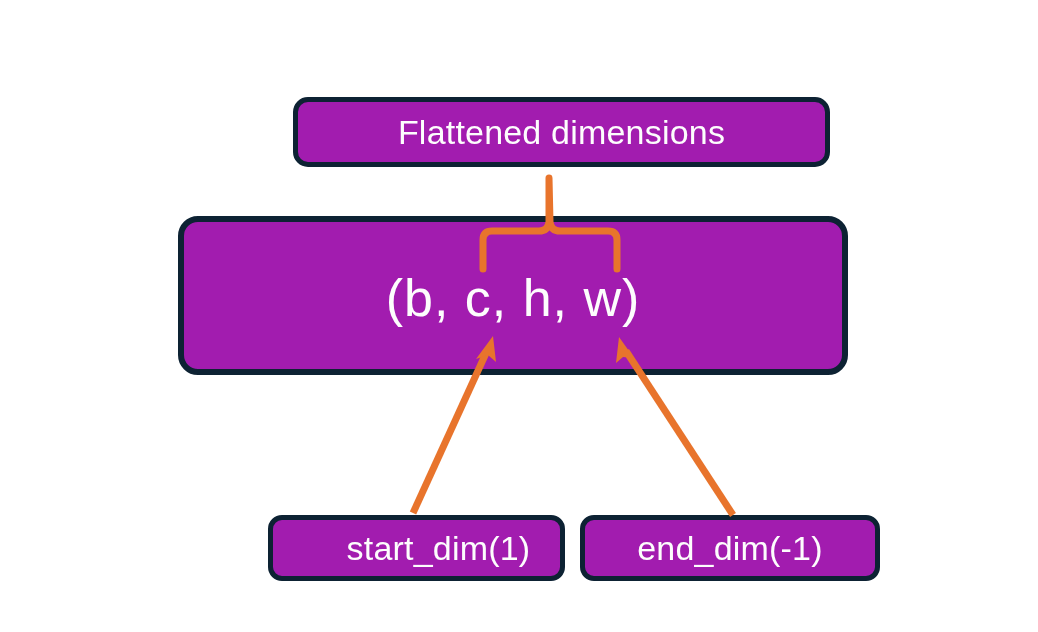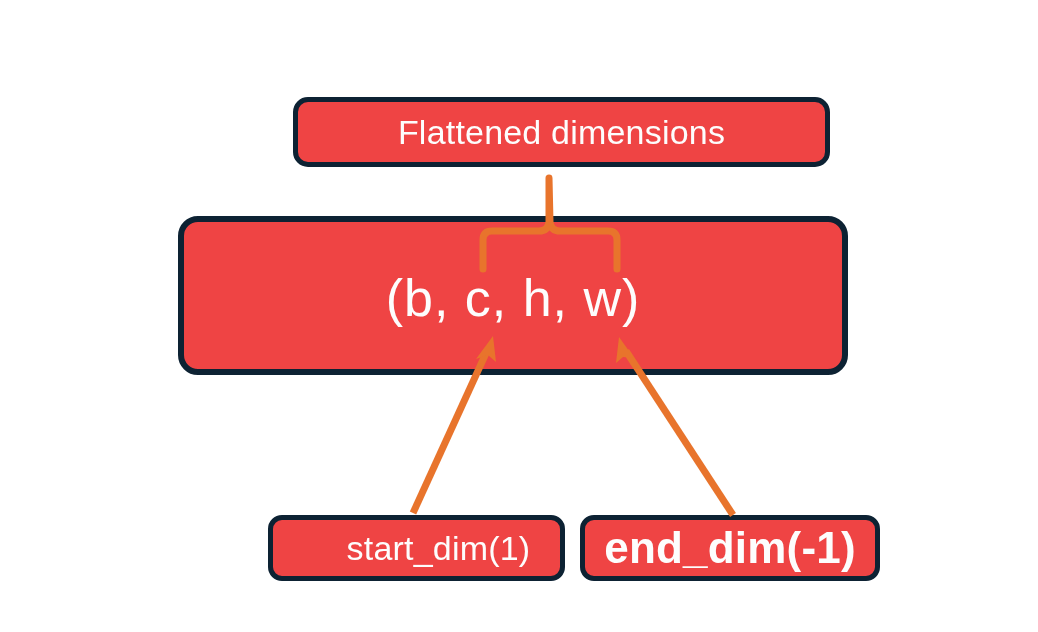--- a/index.html
+++ b/index.html
@@ -21,21 +21,21 @@
     left: 0;
     top: 0;
     width: 1038px;
     height: 632px;
   }
 
   
   .node {
     position: absolute;
     box-sizing: border-box;
-    background: #ef4444;
+    background: #a21caf;
     border: 5px solid #0d2233;
     border-radius: 16px;
     display: flex;
     align-items: center;
     justify-content: center;
     color: #fdfdfd;
     letter-spacing: 0.2px;
     z-index: 2;
   }
   .node-label {
@@ -81,21 +81,21 @@
   #node-start-dim .node-label { font-size: 34px; }
 
   
   #node-end-dim {
     left: 580px;
     top: 515px;
     width: 300px;
     height: 66px;
     border-radius: 14px;
   }
-  #node-end-dim .node-label { font-size: 44px; font-weight: bold; }
+  #node-end-dim .node-label { font-size: 34px; }
 
   
   #connectors {
     position: absolute;
     left: 0;
     top: 0;
     width: 1038px;
     height: 632px;
     z-index: 3;
     pointer-events: none;

